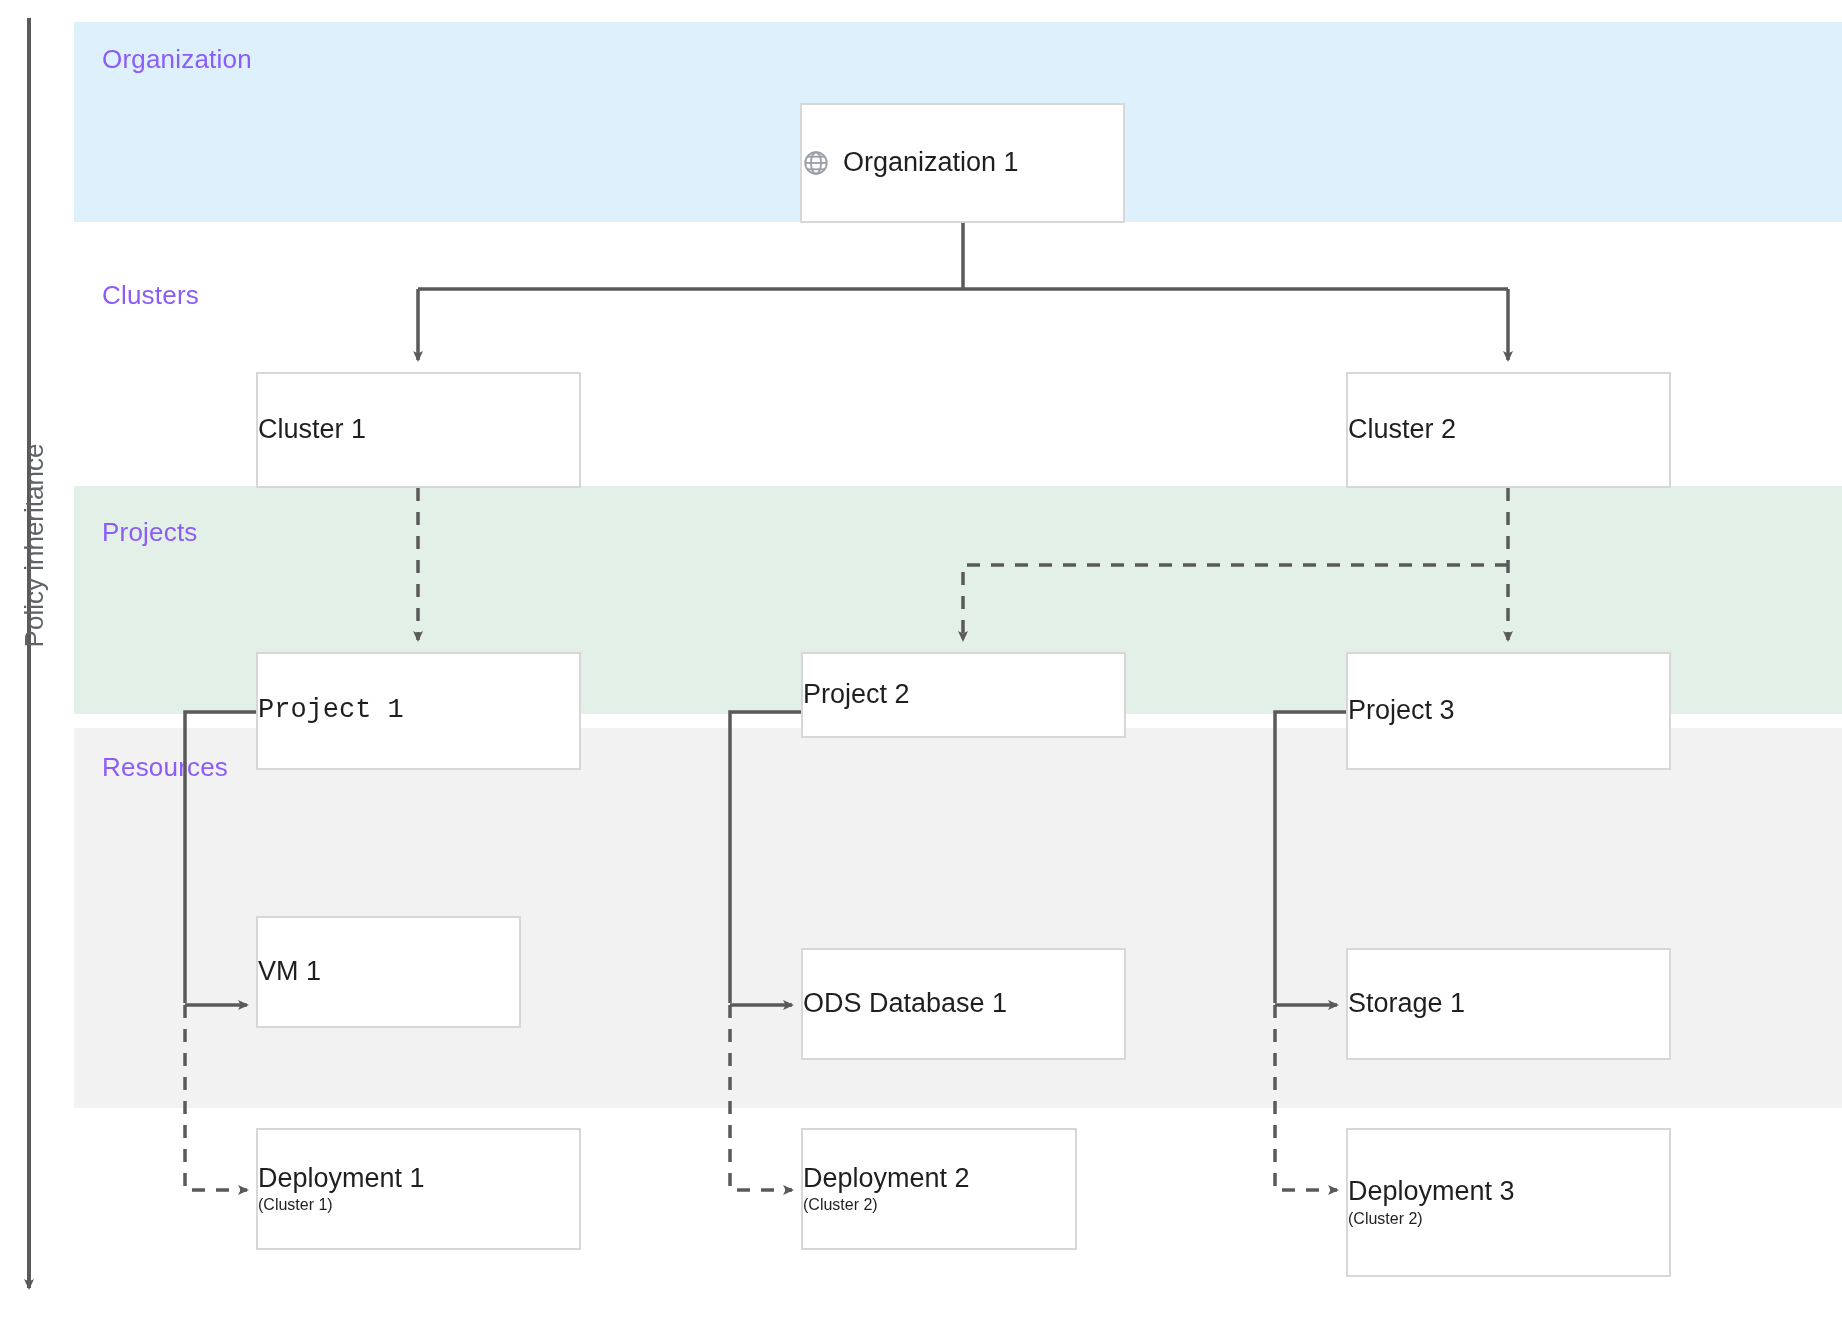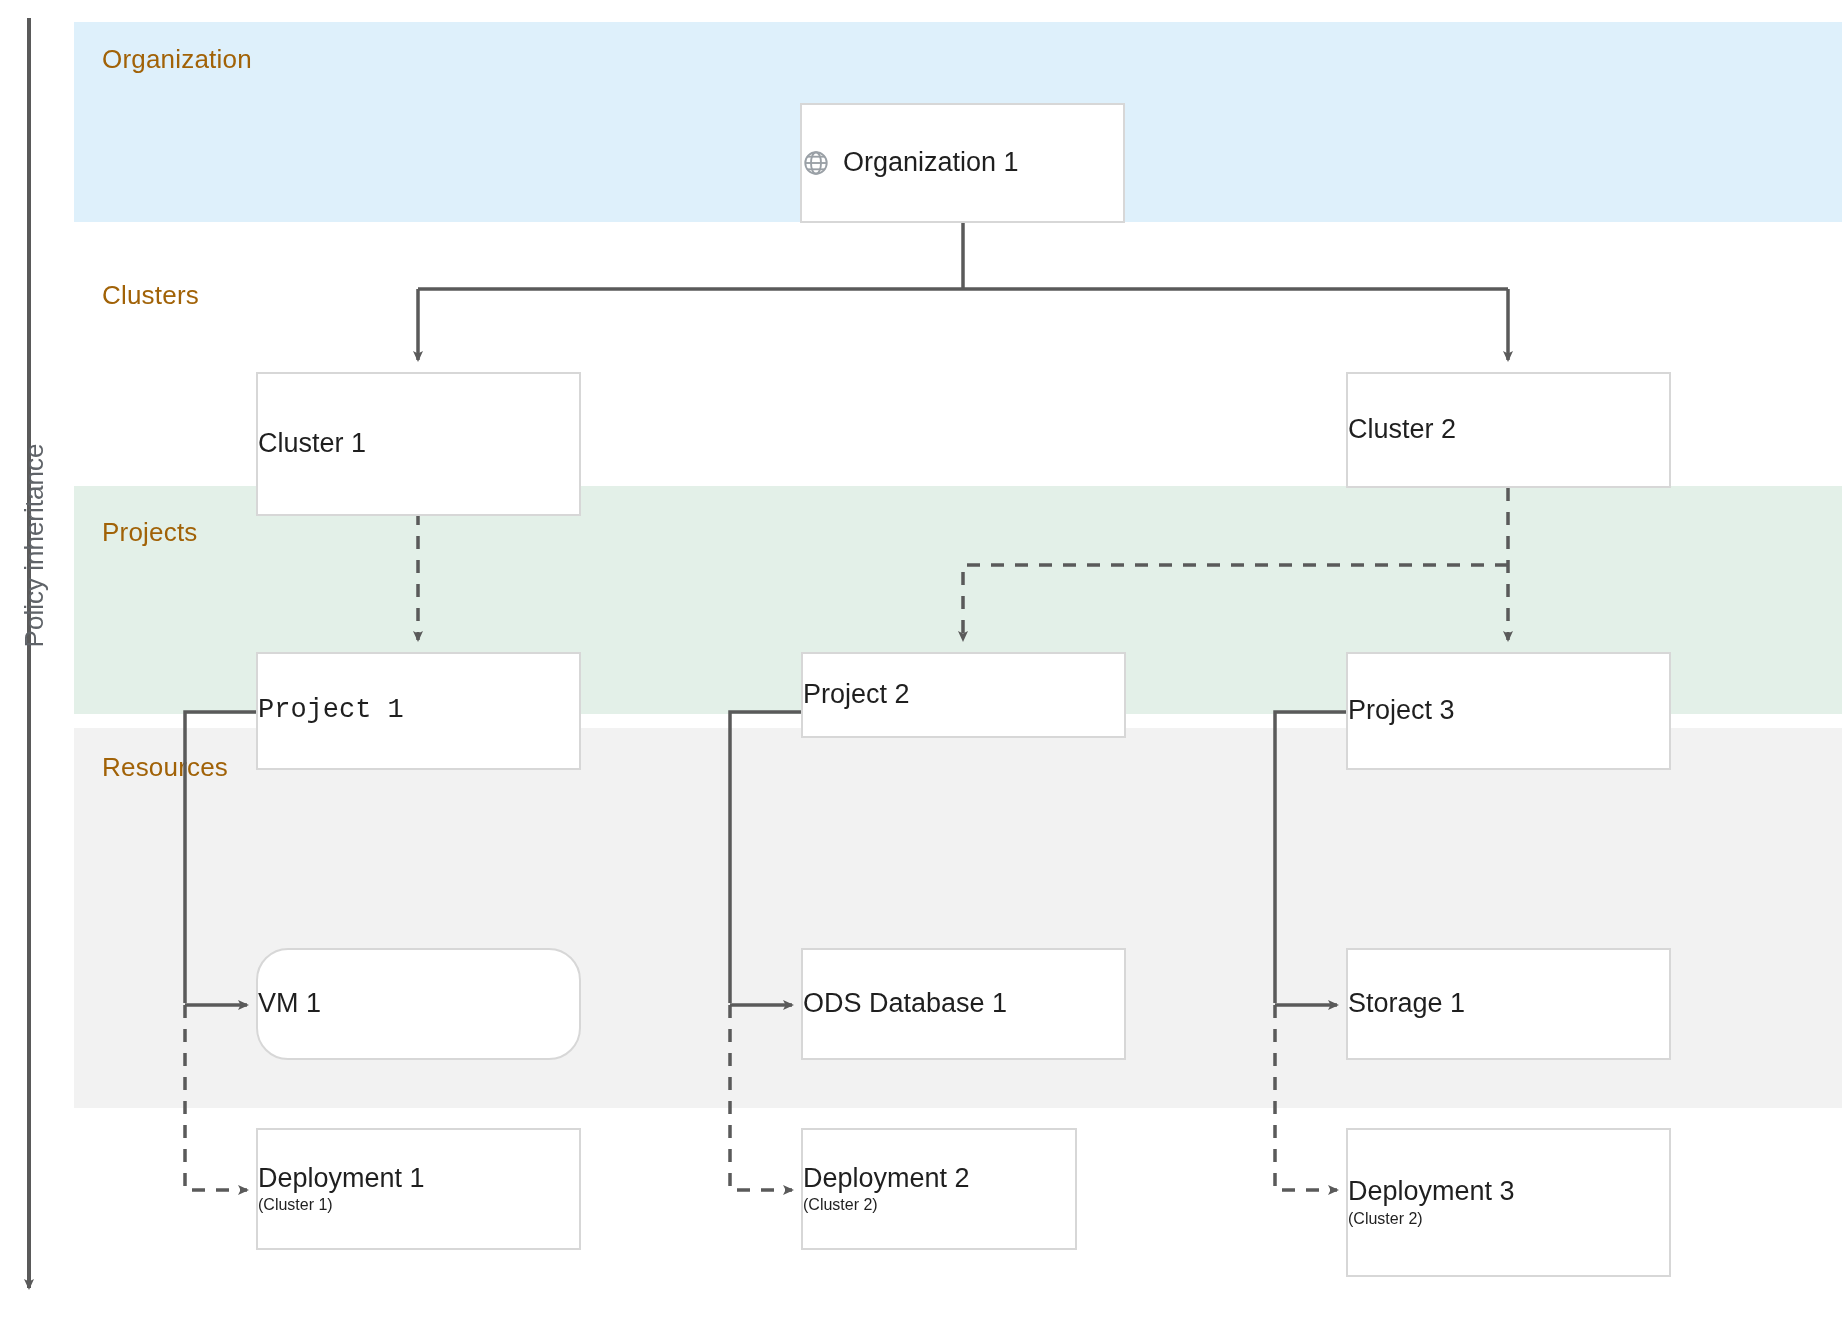--- a/index.html
+++ b/index.html
@@ -25,21 +25,21 @@
     width: 1768px;
   }
   .band-org       { top: 22px;   height: 200px; background: #def0fb; }
   .band-clusters  { top: 240px;  height: 236px; background: #ffffff; }
   .band-projects  { top: 486px;  height: 228px; background: #e3f0e8; }
   .band-resources { top: 728px;  height: 380px; background: #f2f2f2; }
 
   .band-label {
     position: absolute;
     font-size: 26px;
-    color: #a16207;
+    color: #8b5cf6;
     white-space: nowrap;
     letter-spacing: .2px;
   }
 
   
   .node {
     position: absolute;
     background: #ffffff;
     border: 2px solid #d7d7d7;
     box-sizing: border-box;
@@ -169,21 +169,21 @@
           <ellipse cx="12" cy="12" rx="4.3" ry="9.2"></ellipse>
           <line x1="2.8" y1="12" x2="21.2" y2="12"></line>
           <line x1="4.4" y1="6.6" x2="19.6" y2="6.6"></line>
           <line x1="4.4" y1="17.4" x2="19.6" y2="17.4"></line>
         </svg>
       </span>
       <span>Organization 1</span>
     </div>
   </div>
 
-  <div class="node" style="left:256px; top:372px; width:325px; height:144px;">
+  <div class="node" style="left:256px; top:372px; width:325px; height:116px;">
     <div class="title-row">
       <span>Cluster 1</span>
     </div>
   </div>
 
   <div class="node" style="left:1346px; top:372px; width:325px; height:116px;">
     <div class="title-row">
       <span>Cluster 2</span>
     </div>
   </div>
@@ -199,21 +199,21 @@
       <span>Project 2</span>
     </div>
   </div>
 
   <div class="node" style="left:1346px; top:652px; width:325px; height:118px;">
     <div class="title-row">
       <span>Project 3</span>
     </div>
   </div>
 
-  <div class="node" style="left:256px; top:948px; width:325px; height:112px;border-radius:32px;">
+  <div class="node" style="left:256px; top:916px; width:265px; height:112px;">
     <div class="title-row">
       <span>VM 1</span>
     </div>
   </div>
 
   <div class="node" style="left:801px; top:948px; width:325px; height:112px;">
     <div class="title-row">
       <span>ODS Database 1</span>
     </div>
   </div>

